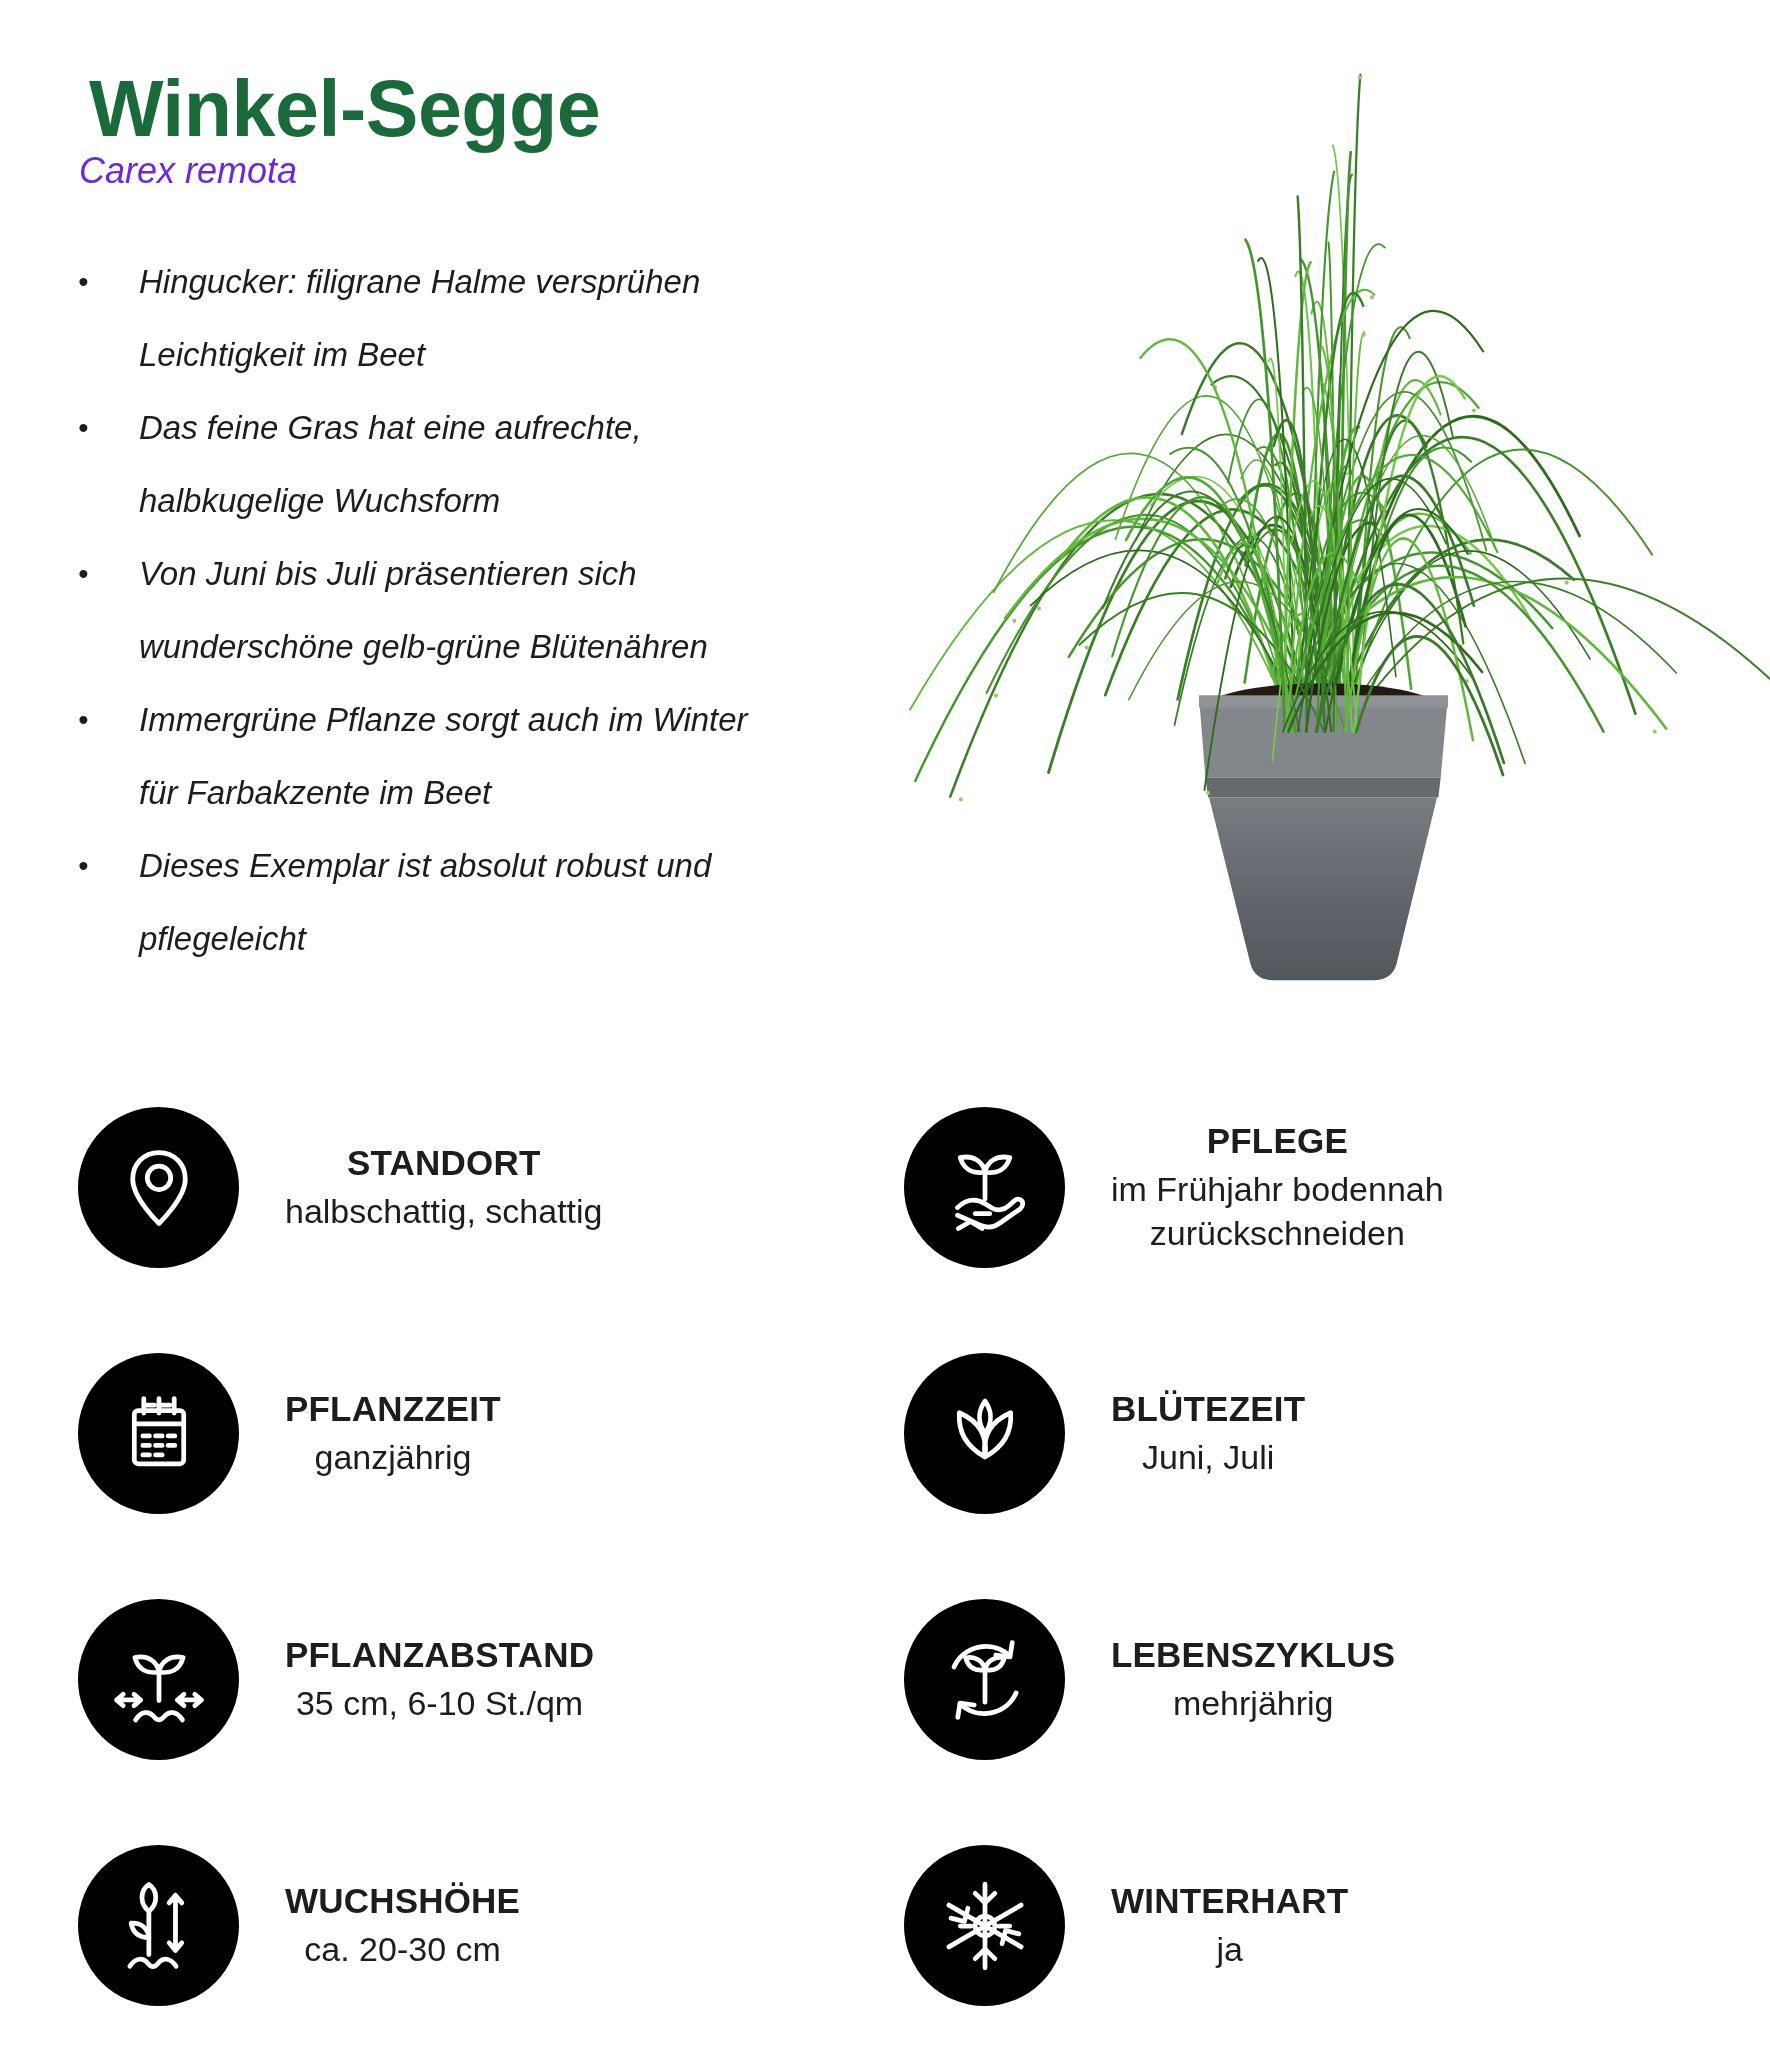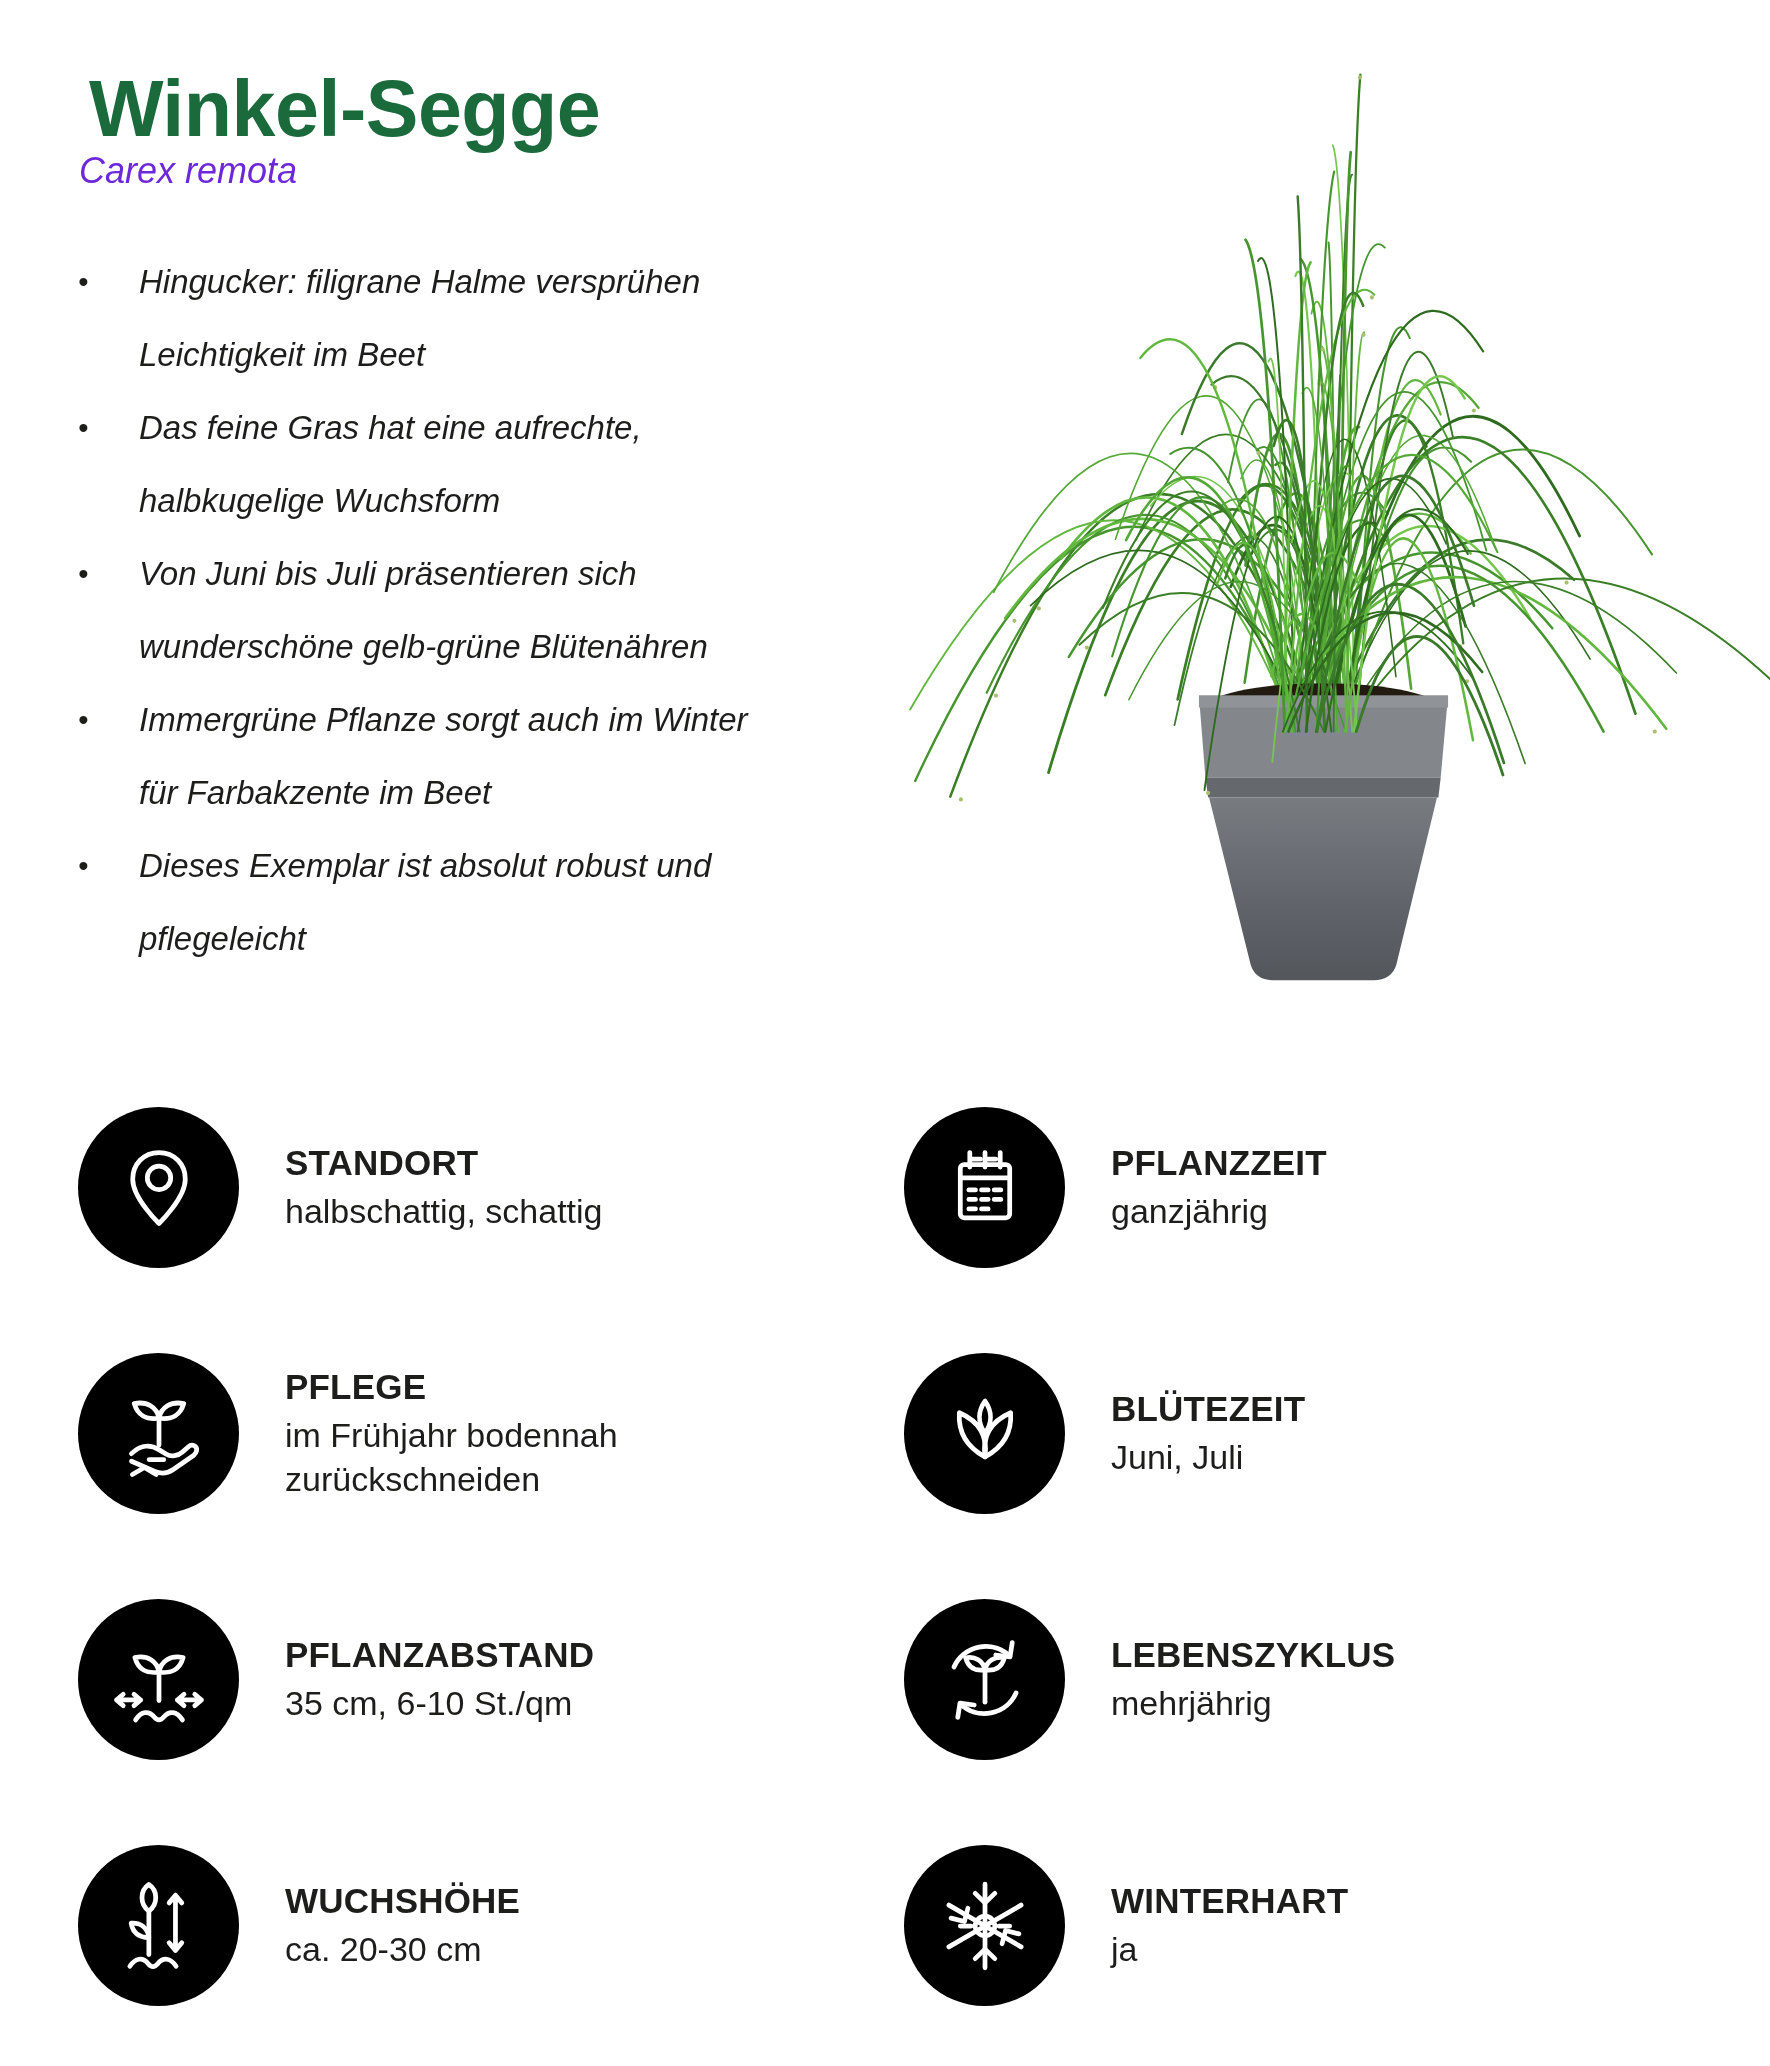--- a/index.html
+++ b/index.html
@@ -35,21 +35,21 @@
     position:absolute;left:0;top:0;
     font-size:29.5px;line-height:73px;color:#1d1d1b;
   }
   
   .photo{position:absolute;left:876px;top:28px;width:895px;height:1015px;}
   .photo svg{display:block;width:100%;height:100%;}
   
   .grid{
     position:absolute;left:78px;top:1107px;width:1614px;
     display:grid;grid-template-columns:826px 1fr;
-    grid-row-gap:85px;
+    grid-row-gap:85px;text-align:center;
   }
   .feature{display:flex;align-items:center;column-gap:46px;height:161px;}
   .icirc{
     flex:0 0 161px;width:161px;height:161px;border-radius:50%;
     background:#000000;display:flex;align-items:center;justify-content:center;
   }
   .icirc svg{
     width:114px;height:114px;
     fill:none;stroke:#ffffff;stroke-width:1.5;
     stroke-linecap:round;stroke-linejoin:round;
@@ -237,47 +237,47 @@
         </svg>
       </span>
       <div class="ftxt">
         <div class="flabel">STANDORT</div>
         <div class="fvalue">halbschattig, schattig</div>
       </div>
     </div>
     <div class="feature">
       <span class="icirc">
         <svg viewBox="0 0 36 36" aria-hidden="true">
-          <rect x="10.2" y="10.6" width="15.6" height="16.8" rx="1.2"></rect>
-          <path d="M10.4 14.8h15.2"></path>
-          <path d="M13.2 6.8v4.6M18 6.8v4.6M22.8 6.8v4.6"></path>
-          <path d="M14 8.9h2.6M18.8 8.9h2.6"></path>
-          <path d="M12.9 18.6h2.1M16.9 18.6h2.1M20.9 18.6h2.1M12.9 21.6h2.1M16.9 21.6h2.1M20.9 21.6h2.1M12.9 24.6h2.1M16.9 24.6h2.1"></path>
-        </svg>
-      </span>
-      <div class="ftxt">
-        <div class="flabel">PFLANZZEIT</div>
-        <div class="fvalue">ganzjährig</div>
-      </div>
-    </div>
-    <div class="feature">
-      <span class="icirc">
-        <svg viewBox="0 0 36 36" aria-hidden="true">
           <path d="M18 13 C14 13.6 11.2 12 10.2 8.4 C14.2 7.6 17.3 9.5 18 13 Z"></path>
           <path d="M18 13 C22 13.6 24.8 12 25.8 8.4 C21.8 7.6 18.7 9.5 18 13 Z"></path>
           <path d="M18 13 V21.5"></path>
           <path d="M9.3 24.2c2.9-2.7 5.6-3.1 8.8-1.2l2.1 1.3c1.7 1 3.8.7 5.2-.6l1.9-1.7c1.1-1 2.8-.2 2.6 1.2-.1.6-.4 1.1-.9 1.5l-6.5 4.5c-1.7 1.2-3.9 1.4-5.8.6l-7.4-3.2"></path>
           <path d="M14.9 26.1h4.6"></path>
           <path d="M9.6 30.8l3.8-2.2 3.7 2.2"></path>
         </svg>
       </span>
       <div class="ftxt">
         <div class="flabel">PFLEGE</div>
         <div class="fvalue">im Frühjahr bodennah
 zurückschneiden</div>
+      </div>
+    </div>
+    <div class="feature">
+      <span class="icirc">
+        <svg viewBox="0 0 36 36" aria-hidden="true">
+          <rect x="10.2" y="10.6" width="15.6" height="16.8" rx="1.2"></rect>
+          <path d="M10.4 14.8h15.2"></path>
+          <path d="M13.2 6.8v4.6M18 6.8v4.6M22.8 6.8v4.6"></path>
+          <path d="M14 8.9h2.6M18.8 8.9h2.6"></path>
+          <path d="M12.9 18.6h2.1M16.9 18.6h2.1M20.9 18.6h2.1M12.9 21.6h2.1M16.9 21.6h2.1M20.9 21.6h2.1M12.9 24.6h2.1M16.9 24.6h2.1"></path>
+        </svg>
+      </span>
+      <div class="ftxt">
+        <div class="flabel">PFLANZZEIT</div>
+        <div class="fvalue">ganzjährig</div>
       </div>
     </div>
     <div class="feature">
       <span class="icirc">
         <svg viewBox="0 0 36 36" aria-hidden="true">
           <path d="M18 7.6c-2.3 3.2-2.3 6.9 0 10.2 2.3-3.3 2.3-7 0-10.2z"></path>
           <path d="M9.9 11.3c-.4 6 2.4 10.8 8.1 13.9.9-6.4-1.9-11.2-8.1-13.9z"></path>
           <path d="M26.1 11.3c.4 6-2.4 10.8-8.1 13.9-.9-6.4 1.9-11.2 8.1-13.9z"></path>
         </svg>
       </span>

